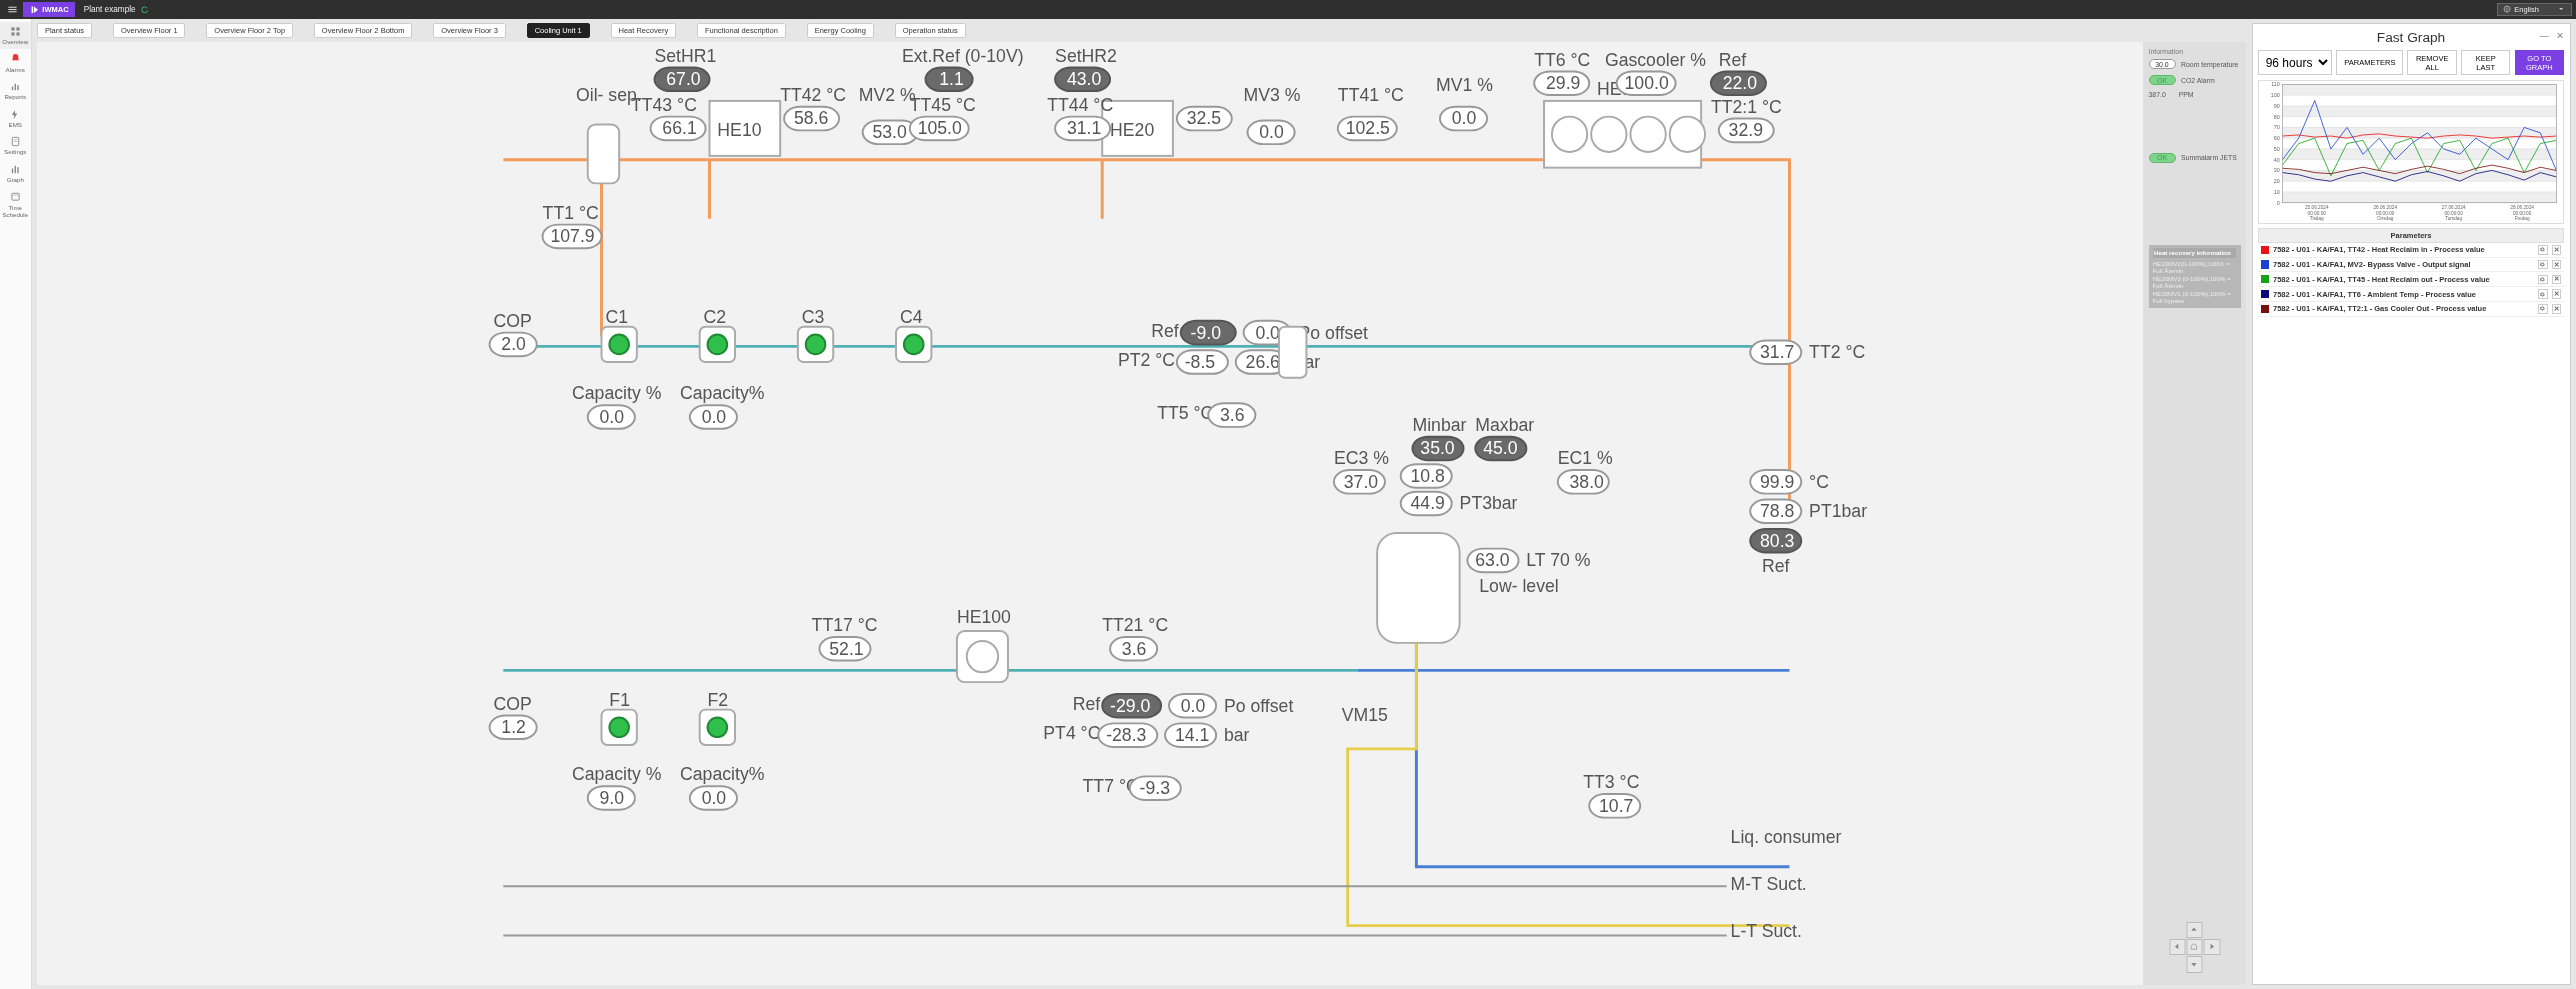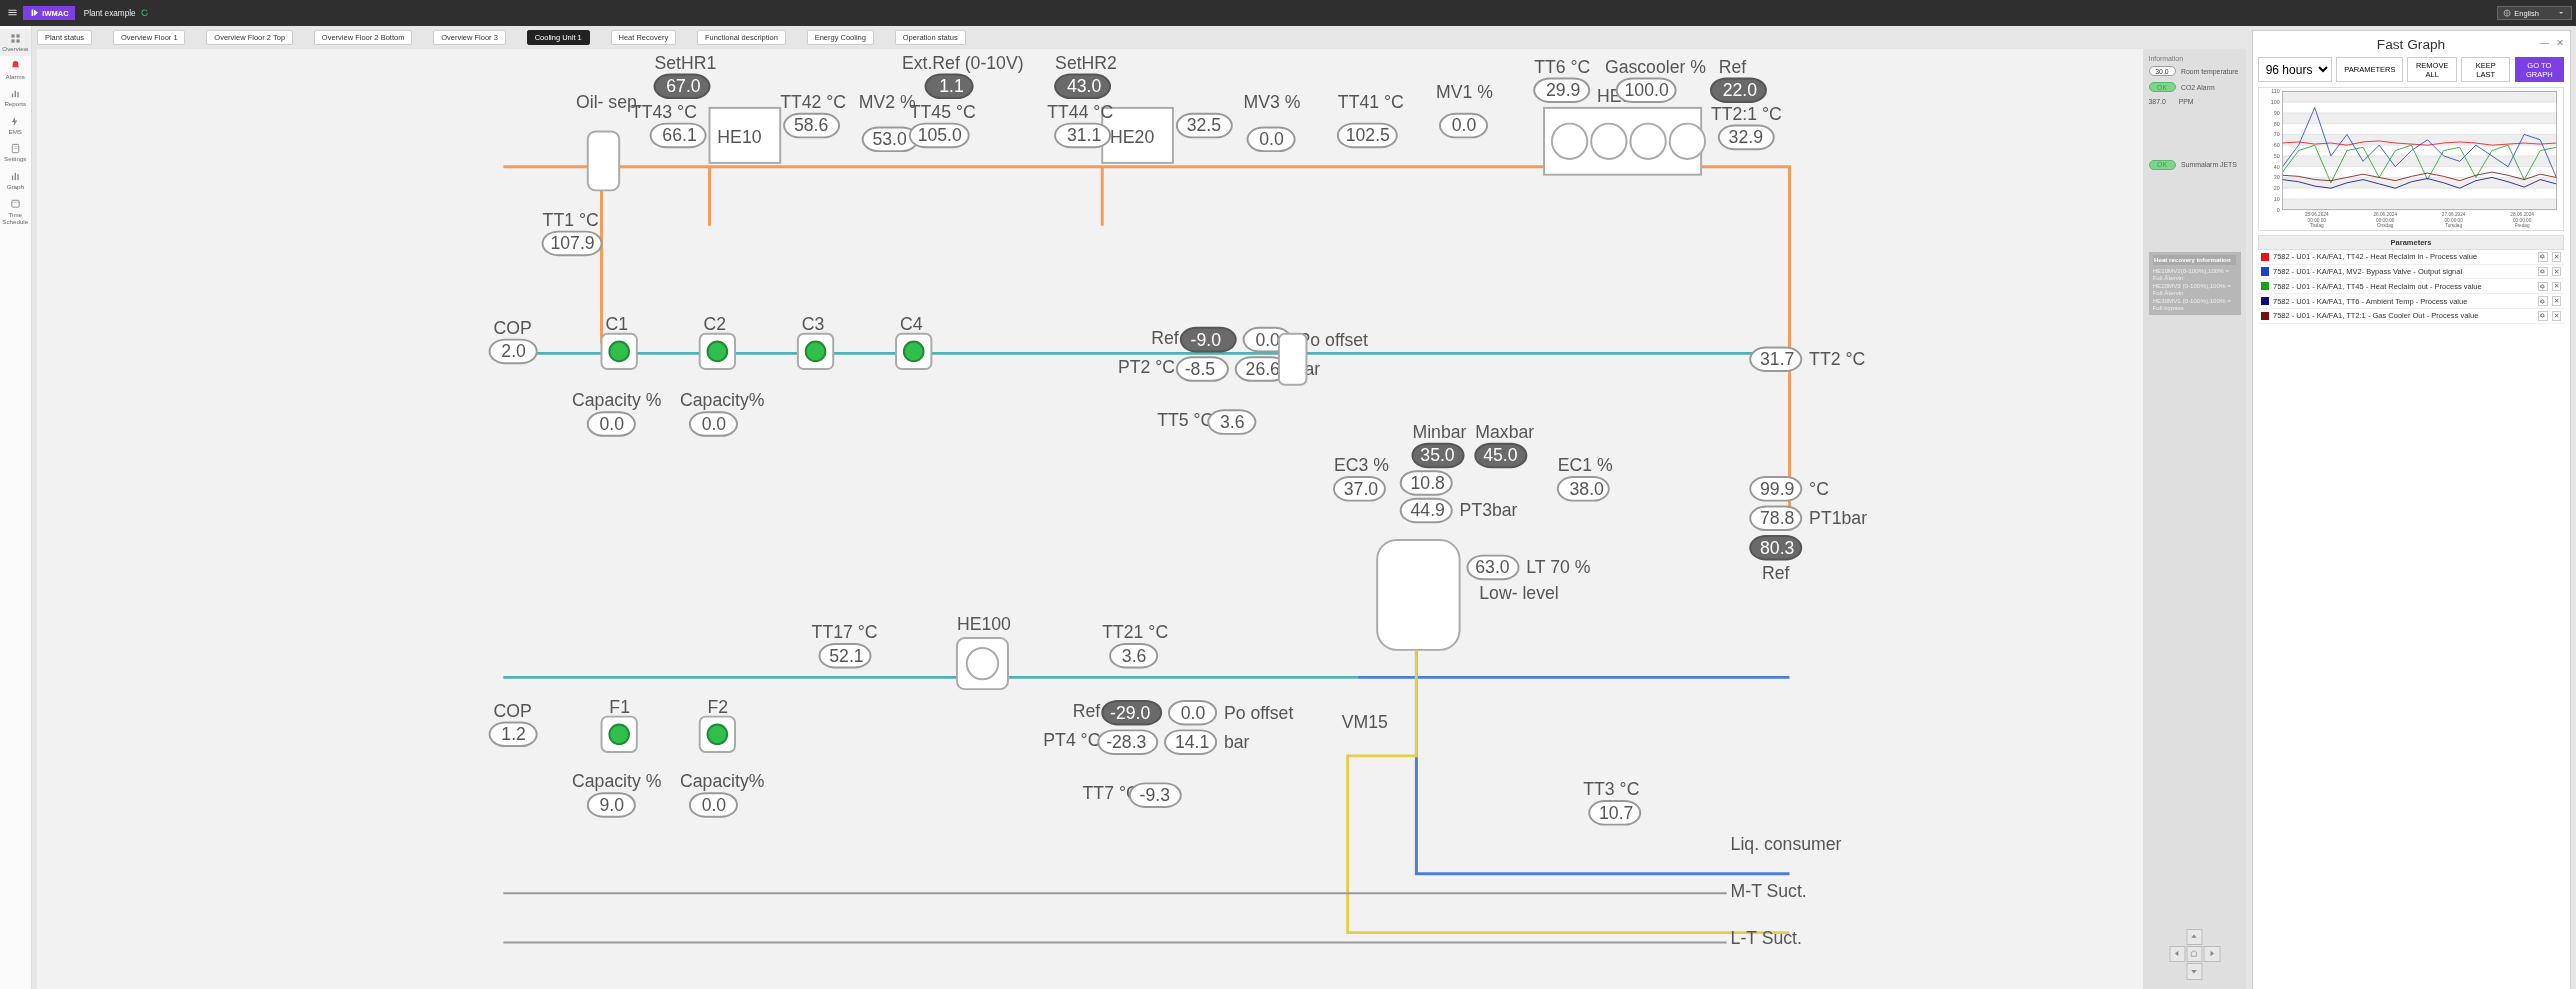--- a/index.html
+++ b/index.html
@@ -1,17 +1,17 @@
 <!DOCTYPE html>
 <html style="font-size:11px"><head>
 <meta charset="utf-8">
 <style>
 * { box-sizing: border-box; margin: 0; padding: 0; font-family: Arial, Helvetica, sans-serif; }
 body { background: #e6e6e6; font-size: 7.5px; color: #333; overflow: hidden; }
-.topbar { background: #2f2f2f; height: 26px; display: flex; align-items: center; padding: 0 4.1px; color: #fff; }
+.topbar { background: #2f2f2f; height: 19px; display: flex; align-items: center; padding: 0 4.1px; color: #fff; }
 .menu-btn { width: 16.4px; height: 16.4px; display:flex; align-items:center; justify-content:center; cursor:pointer; }
 .menu-btn svg { width:11px; height:11px; fill:#ddd; }
 .brand { background: #7b3fe4; color:#fff; padding: 2.7px 6.9px; font-weight:bold; display:flex; align-items:center; gap:2.7px; margin-left:2.7px; }
 .brand svg{width:9.6px;height:9.6px;fill:#fff;}
 .plant-name { margin-left: 8.2px; font-size: 8.2px; color:#eee; display:flex; align-items:flex-end; gap:4.1px;}
 .plant-name svg{width:9.6px;height:9.6px;fill:#3bbf6e;}
 .lang { margin-left:auto; background:#444; border:0.7px solid #666; color:#eee; padding:1.4px 5.5px; display:flex; align-items:center; gap:2.7px; width:75px; justify-content:space-between;}
 .lang svg{width:8.2px;height:8.2px;fill:#ccc;}
 .app { display:flex; height: calc(100vh - 19px); }
 .leftnav { width:31.5px; background:#fafafa; border-right:0.7px solid #ddd; display:flex; flex-direction:column; align-items:center; padding-top:2.7px;}
@@ -50,21 +50,21 @@
 .fg-head h2{font-size:13.7px;font-weight:normal;}
 .fg-head .min,.fg-head .close{position:absolute;right:0;top:0;cursor:pointer;color:#888;font-size:9.6px;}
 .fg-head .min{right:15px;}
 .fg-ctrl{display:flex;gap:4.1px;margin-bottom:4.1px;}
 .fg-ctrl select{border:0.7px solid #ccc;padding:2.1px 2.7px;font-size:12px;background:#fff;}
 .fg-btn{border:0.7px solid #ccc;background:#fff;padding:2.7px 6.9px;font-size:7.5px;cursor:pointer;flex:1;}
 .fg-btn.primary{background:#7b3fe4;color:#fff;border-color:#7b3fe4;}
 .chart-box{border:0.7px solid #ddd;height:144px;position:relative;}
 .chart-box svg{width:100%;height:100%;}
 .param-head{background:#eee;text-align:center;font-weight:bold;padding:2.1px 0;margin-top:4.1px;border:0.7px solid #ddd;}
-.param-row{display:flex;align-items:center;gap:4.1px;padding:2.1px 2.7px;border-bottom:0.7px solid #eee;font-size:7.5px;}
+.param-row{display:flex;align-items:center;gap:4.1px;padding:2.1px 2.7px;border-bottom:0.7px solid #eee;font-size:7.5px;font-weight:bold;}
 .param-row .sw{width:8.2px;height:8.2px;flex-shrink:0;}
 .param-row .label{flex:1;white-space:nowrap;overflow:hidden;text-overflow:ellipsis;}
 .param-row .gear,.param-row .x{width:9.6px;height:9.6px;cursor:pointer;color:#666;display:flex;align-items:center;justify-content:center;border:0.7px solid #ccc;font-size:6.9px;}
 .param-row .gear svg{width:6.9px;height:6.9px;fill:#666;}
 .diagram text{font-size:9px;fill:#555;}
 .diagram .pill-box{fill:#fff;stroke:#999;rx:8;ry:8;}
 .diagram .pill-dark{fill:#6a6a6a;stroke:#555;rx:8;ry:8;}
 .diagram .pill-dark-t{fill:#fff;font-size:9px;}
 .diagram .line-orange{stroke:#f39b5b;stroke-width:1.5;fill:none;}
 .diagram .line-teal{stroke:#4fb0b5;stroke-width:1.5;fill:none;}

